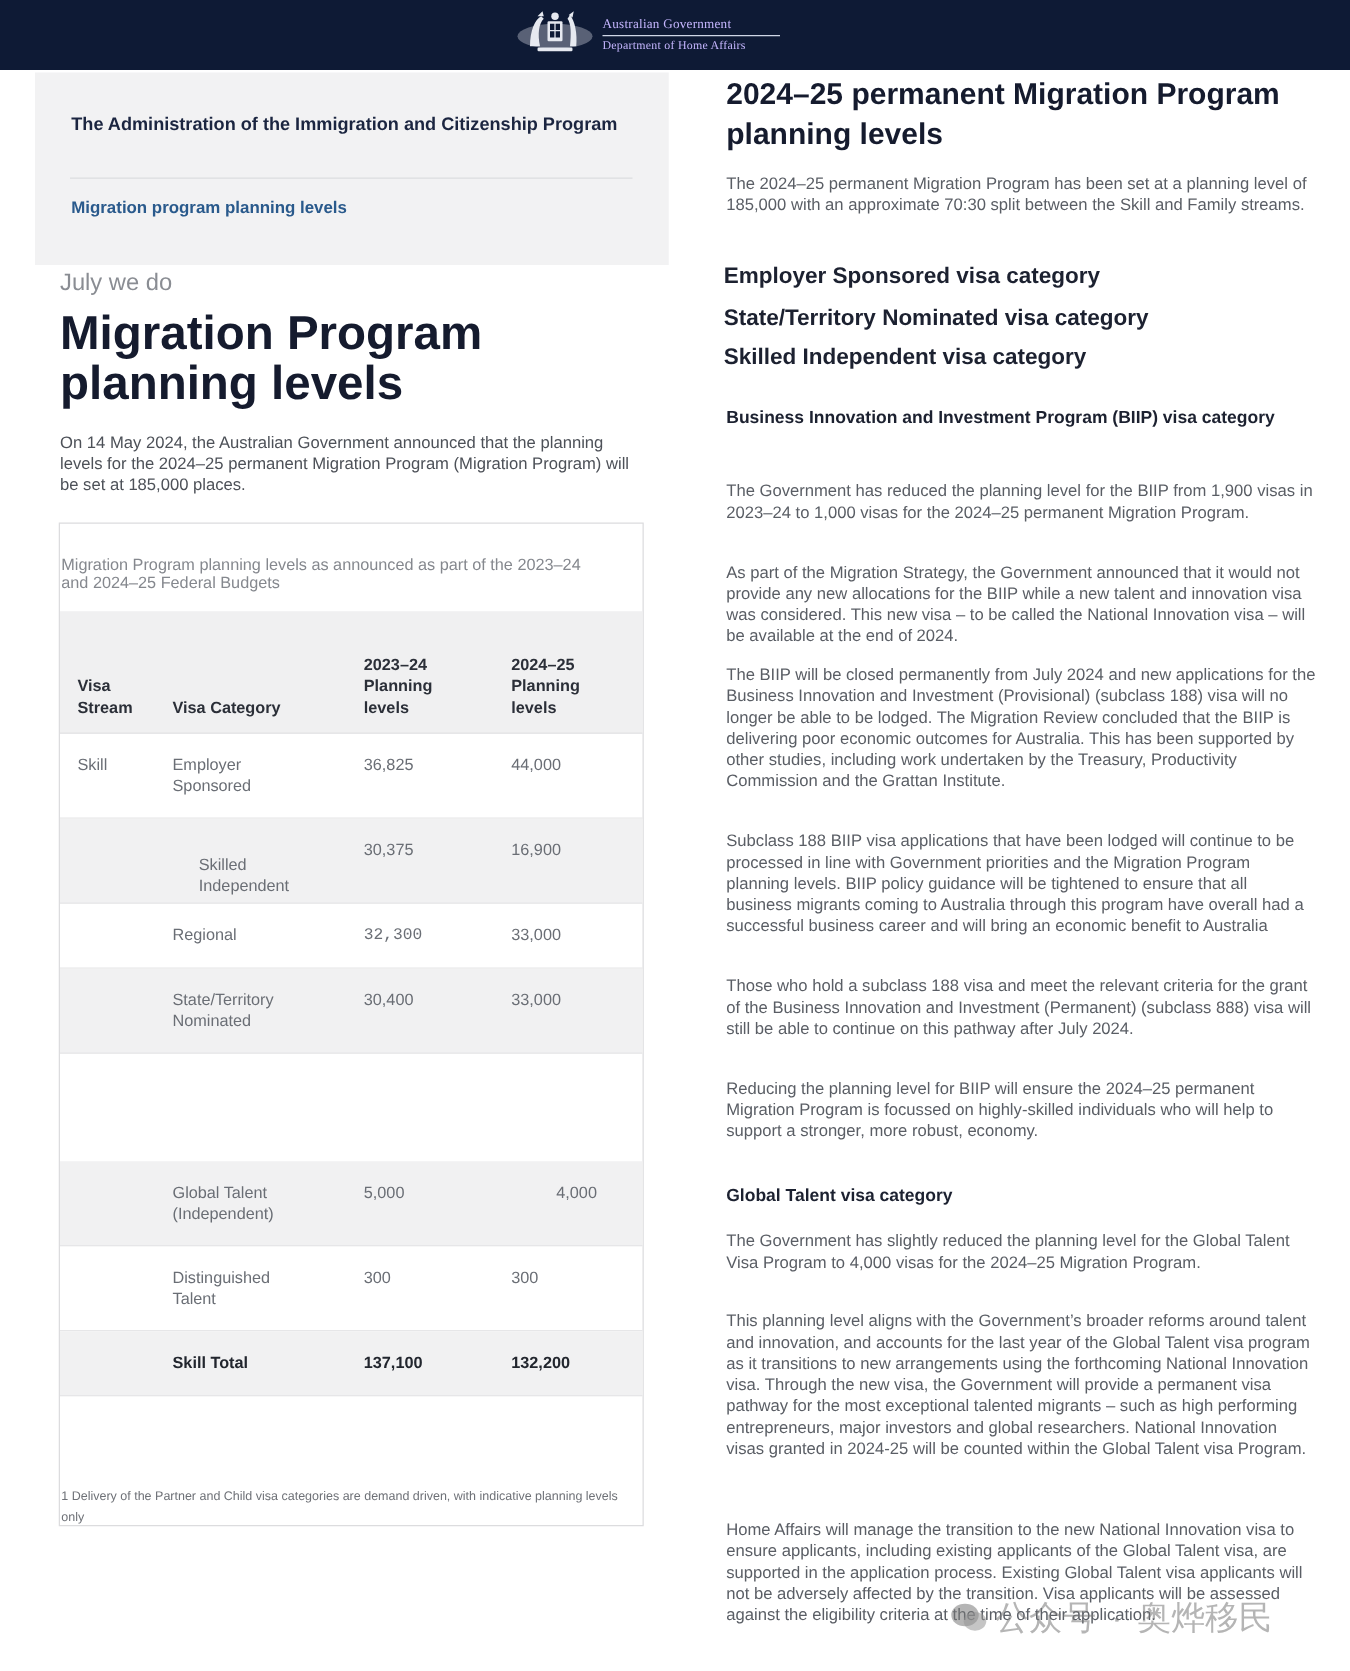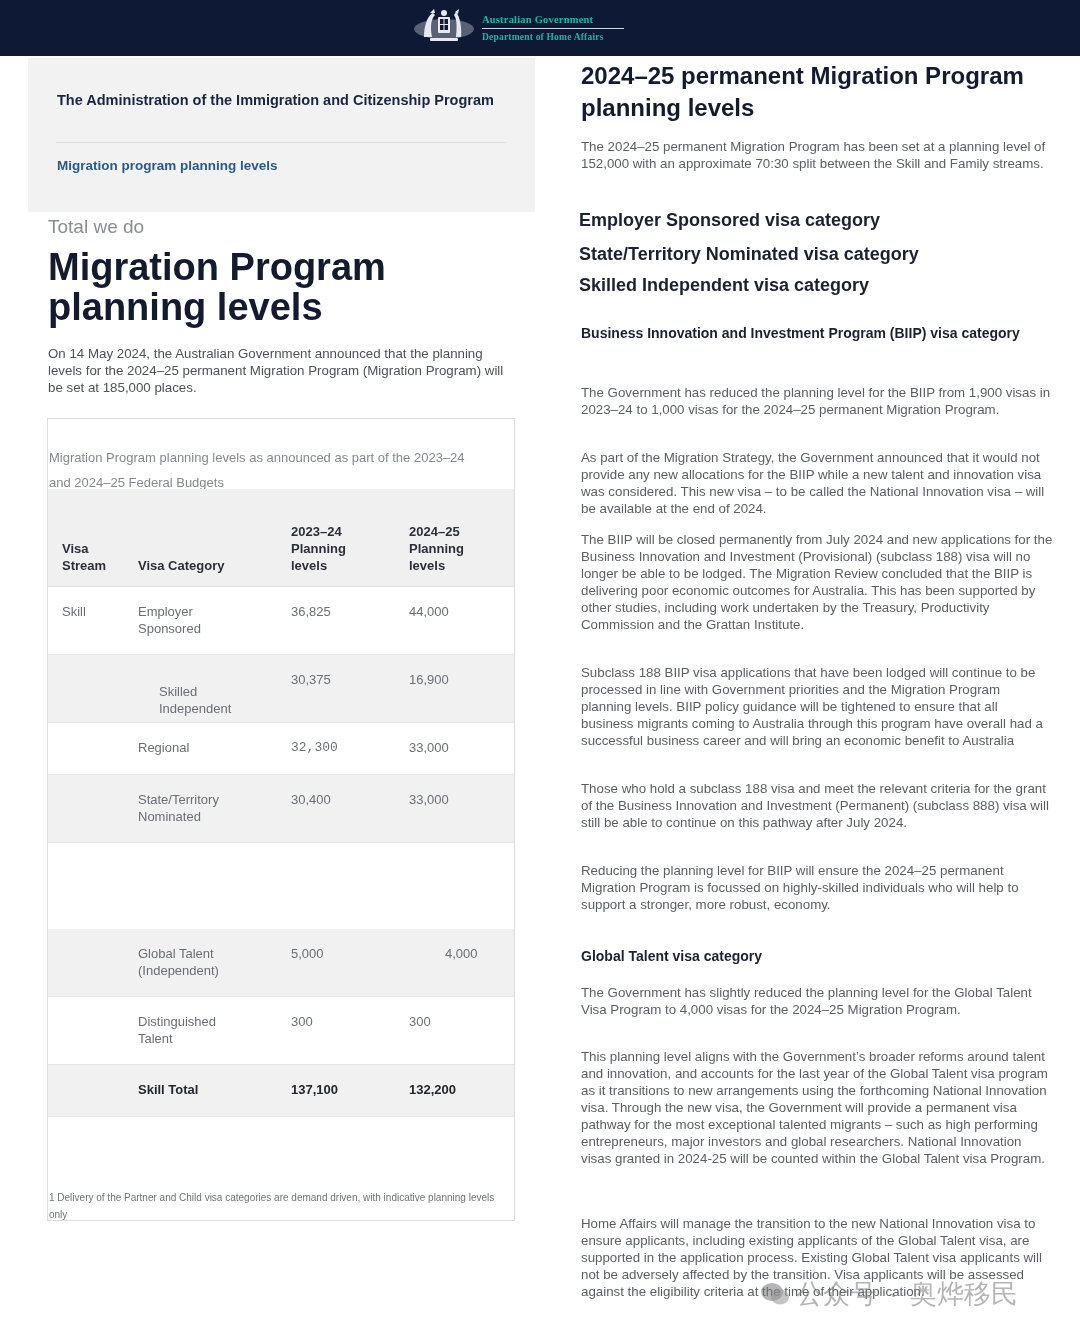--- a/index.html
+++ b/index.html
@@ -2,36 +2,36 @@
 <html><head>
 <meta charset="utf-8">
 <style>
   * { box-sizing: border-box; margin: 0; padding: 0; }
   html, body { width: 1080px; height: 1337px; background: #ffffff; overflow: hidden; }
   body { font-family: "Liberation Sans", "DejaVu Sans", sans-serif; color: #1a1f2b; position: relative; }
 
   .topbar { position: absolute; left: 0; top: 0; width: 1080px; height: 56px; background: #0e1a35; }
   .brand { position: absolute; left: 410px; top: 6px; height: 44px; display: flex; align-items: center; }
   .crest { width: 68px; height: 42px; }
-  .brand-text { margin-left: 4px; font-family: "Liberation Serif", "DejaVu Serif", serif; color: #14b8a6; font-weight: bold; }
+  .brand-text { margin-left: 4px; font-family: "Liberation Serif", "DejaVu Serif", serif; color: #c4b5fd; font-weight: normal; }
   .brand-line1 { font-size: 10.5px; padding-bottom: 3px; border-bottom: 1px solid #cfd6e6; width: 142px; letter-spacing: 0.2px; }
   .brand-line2 { font-size: 9.5px; padding-top: 3px; letter-spacing: 0.2px; }
 
   
   .nav-box { position: absolute; left: 28px; top: 58px; width: 507px; height: 154px; background: #f2f2f3; }
   .nav-link1 { position: absolute; left: 29px; top: 34px; width: 440px; font-size: 14.5px; font-weight: bold; color: #1b2540; line-height: 17px; }
   .nav-divider { position: absolute; left: 28px; top: 84px; width: 450px; height: 1px; background: #dcdde0; }
   .nav-link2 { position: absolute; left: 29px; top: 100px; font-size: 13.5px; font-weight: bold; color: #2a5a8c; }
 
   .eyebrow { position: absolute; left: 48px; top: 216px; font-size: 19px; color: #8a8d93; }
   .page-title { position: absolute; left: 48px; top: 247px; width: 470px; font-size: 38px; font-weight: bold; line-height: 40px; color: #151b2e; }
   .intro { position: absolute; left: 48px; top: 345px; width: 460px; font-size: 13.3px; line-height: 17px; color: #4d5158; }
 
   .table-wrap { position: absolute; left: 47px; top: 418px; width: 468px; height: 803px; border: 1px solid #dcdcde; background: #fff; }
-  .caption { position: absolute; left: 1px; top: 26px; width: 440px; font-size: 13px; line-height: 25px; color: #85888e; }
+  .caption { position: absolute; left: 1px; top: 26px; width: 440px; font-size: 13px; line-height: 14px; color: #85888e; }
   .thead { position: absolute; left: 0; top: 70px; width: 466px; height: 98px; background: #f0f0f1; border-bottom: 1px solid #e2e2e4; }
   .th { position: absolute; font-size: 13px; font-weight: bold; color: #2b2f38; line-height: 17px; }
   .row { position: absolute; left: 0; width: 466px; border-bottom: 1px solid #e6e6e8; }
   .row.alt { background: #f1f1f2; }
   .cell { position: absolute; font-size: 13px; line-height: 17px; color: #6a6e75; }
   .row.bold .cell { font-weight: bold; color: #22262e; }
   .c-stream { left: 14px; width: 70px; }
   .c-cat { left: 90px; width: 140px; }
   .c-y1 { left: 243px; width: 100px; }
   .c-y2 { left: 361px; width: 100px; }
@@ -76,21 +76,21 @@
     </div>
   </div>
 </div>
 
 <div class="nav-box">
   <a class="nav-link1">The Administration of the Immigration and Citizenship Program</a>
   <div class="nav-divider"></div>
   <a class="nav-link2">Migration program planning levels</a>
 </div>
 
-<div class="eyebrow">Total we do</div>
+<div class="eyebrow">July we do</div>
 <h1 class="page-title">Migration Program planning levels</h1>
 <p class="intro">On 14 May 2024, the Australian Government announced that the planning levels for the 2024–25 permanent Migration Program (Migration Program) will be set at 185,000 places.</p>
 
 <div class="table-wrap">
   <div class="caption">Migration Program planning levels as announced as part of the 2023–24 and 2024–25 Federal Budgets</div>
   <div class="thead">
     <div class="th c-stream" style="top:51px;">Visa Stream</div>
     <div class="th c-cat" style="top:68px;">Visa Category</div>
     <div class="th c-y1" style="top:34px;width:80px;">2023–24 Planning levels</div>
     <div class="th c-y2" style="top:34px;width:80px;">2024–25 Planning levels</div>
@@ -135,21 +135,21 @@
   <div class="row alt bold" style="top:646px;height:52px;">
     <div class="cell c-stream" style="top:16px;"></div>
     <div class="cell c-cat" style="top:16px;">Skill Total</div>
     <div class="cell c-y1" style="top:16px;">137,100</div>
     <div class="cell c-y2" style="top:16px;">132,200</div>
   </div>
   <div class="footnote">1 Delivery of the Partner and Child visa categories are demand driven, with indicative planning levels only</div>
 </div>
 
 <h2 class="r-title">2024–25 permanent Migration Program planning levels</h2>
-<p class="r-para" style="top:138px;">The 2024–25 permanent Migration Program has been set at a planning level of 152,000 with an approximate 70:30 split between the Skill and Family streams.</p>
+<p class="r-para" style="top:138px;">The 2024–25 permanent Migration Program has been set at a planning level of 185,000 with an approximate 70:30 split between the Skill and Family streams.</p>
 
 <a class="r-h3" style="top:210px;">Employer Sponsored visa category</a>
 <a class="r-h3" style="top:244px;">State/Territory Nominated visa category</a>
 <a class="r-h3" style="top:275px;">Skilled Independent visa category</a>
 
 <h3 class="r-h2" style="top:321px;">Business Innovation and Investment Program (BIIP) visa category</h3>
 <p class="r-para" style="top:384px;">The Government has reduced the planning level for the BIIP from 1,900 visas in 2023–24 to 1,000 visas for the 2024–25 permanent Migration Program.</p>
 <p class="r-para" style="top:449px;">As part of the Migration Strategy, the Government announced that it would not provide any new allocations for the BIIP while a new talent and innovation visa was considered. This new visa – to be called the National Innovation visa – will be available at the end of 2024.</p>
 <p class="r-para" style="top:531px;">The BIIP will be closed permanently from July 2024 and new applications for the Business Innovation and Investment (Provisional) (subclass 188) visa will no longer be able to be lodged. The Migration Review concluded that the BIIP is delivering poor economic outcomes for Australia. This has been supported by other studies, including work undertaken by the Treasury, Productivity Commission and the Grattan Institute.</p>
 <p class="r-para" style="top:664px;">Subclass 188 BIIP visa applications that have been lodged will continue to be processed in line with Government priorities and the Migration Program planning levels. BIIP policy guidance will be tightened to ensure that all business migrants coming to Australia through this program have overall had a successful business career and will bring an economic benefit to Australia</p>

